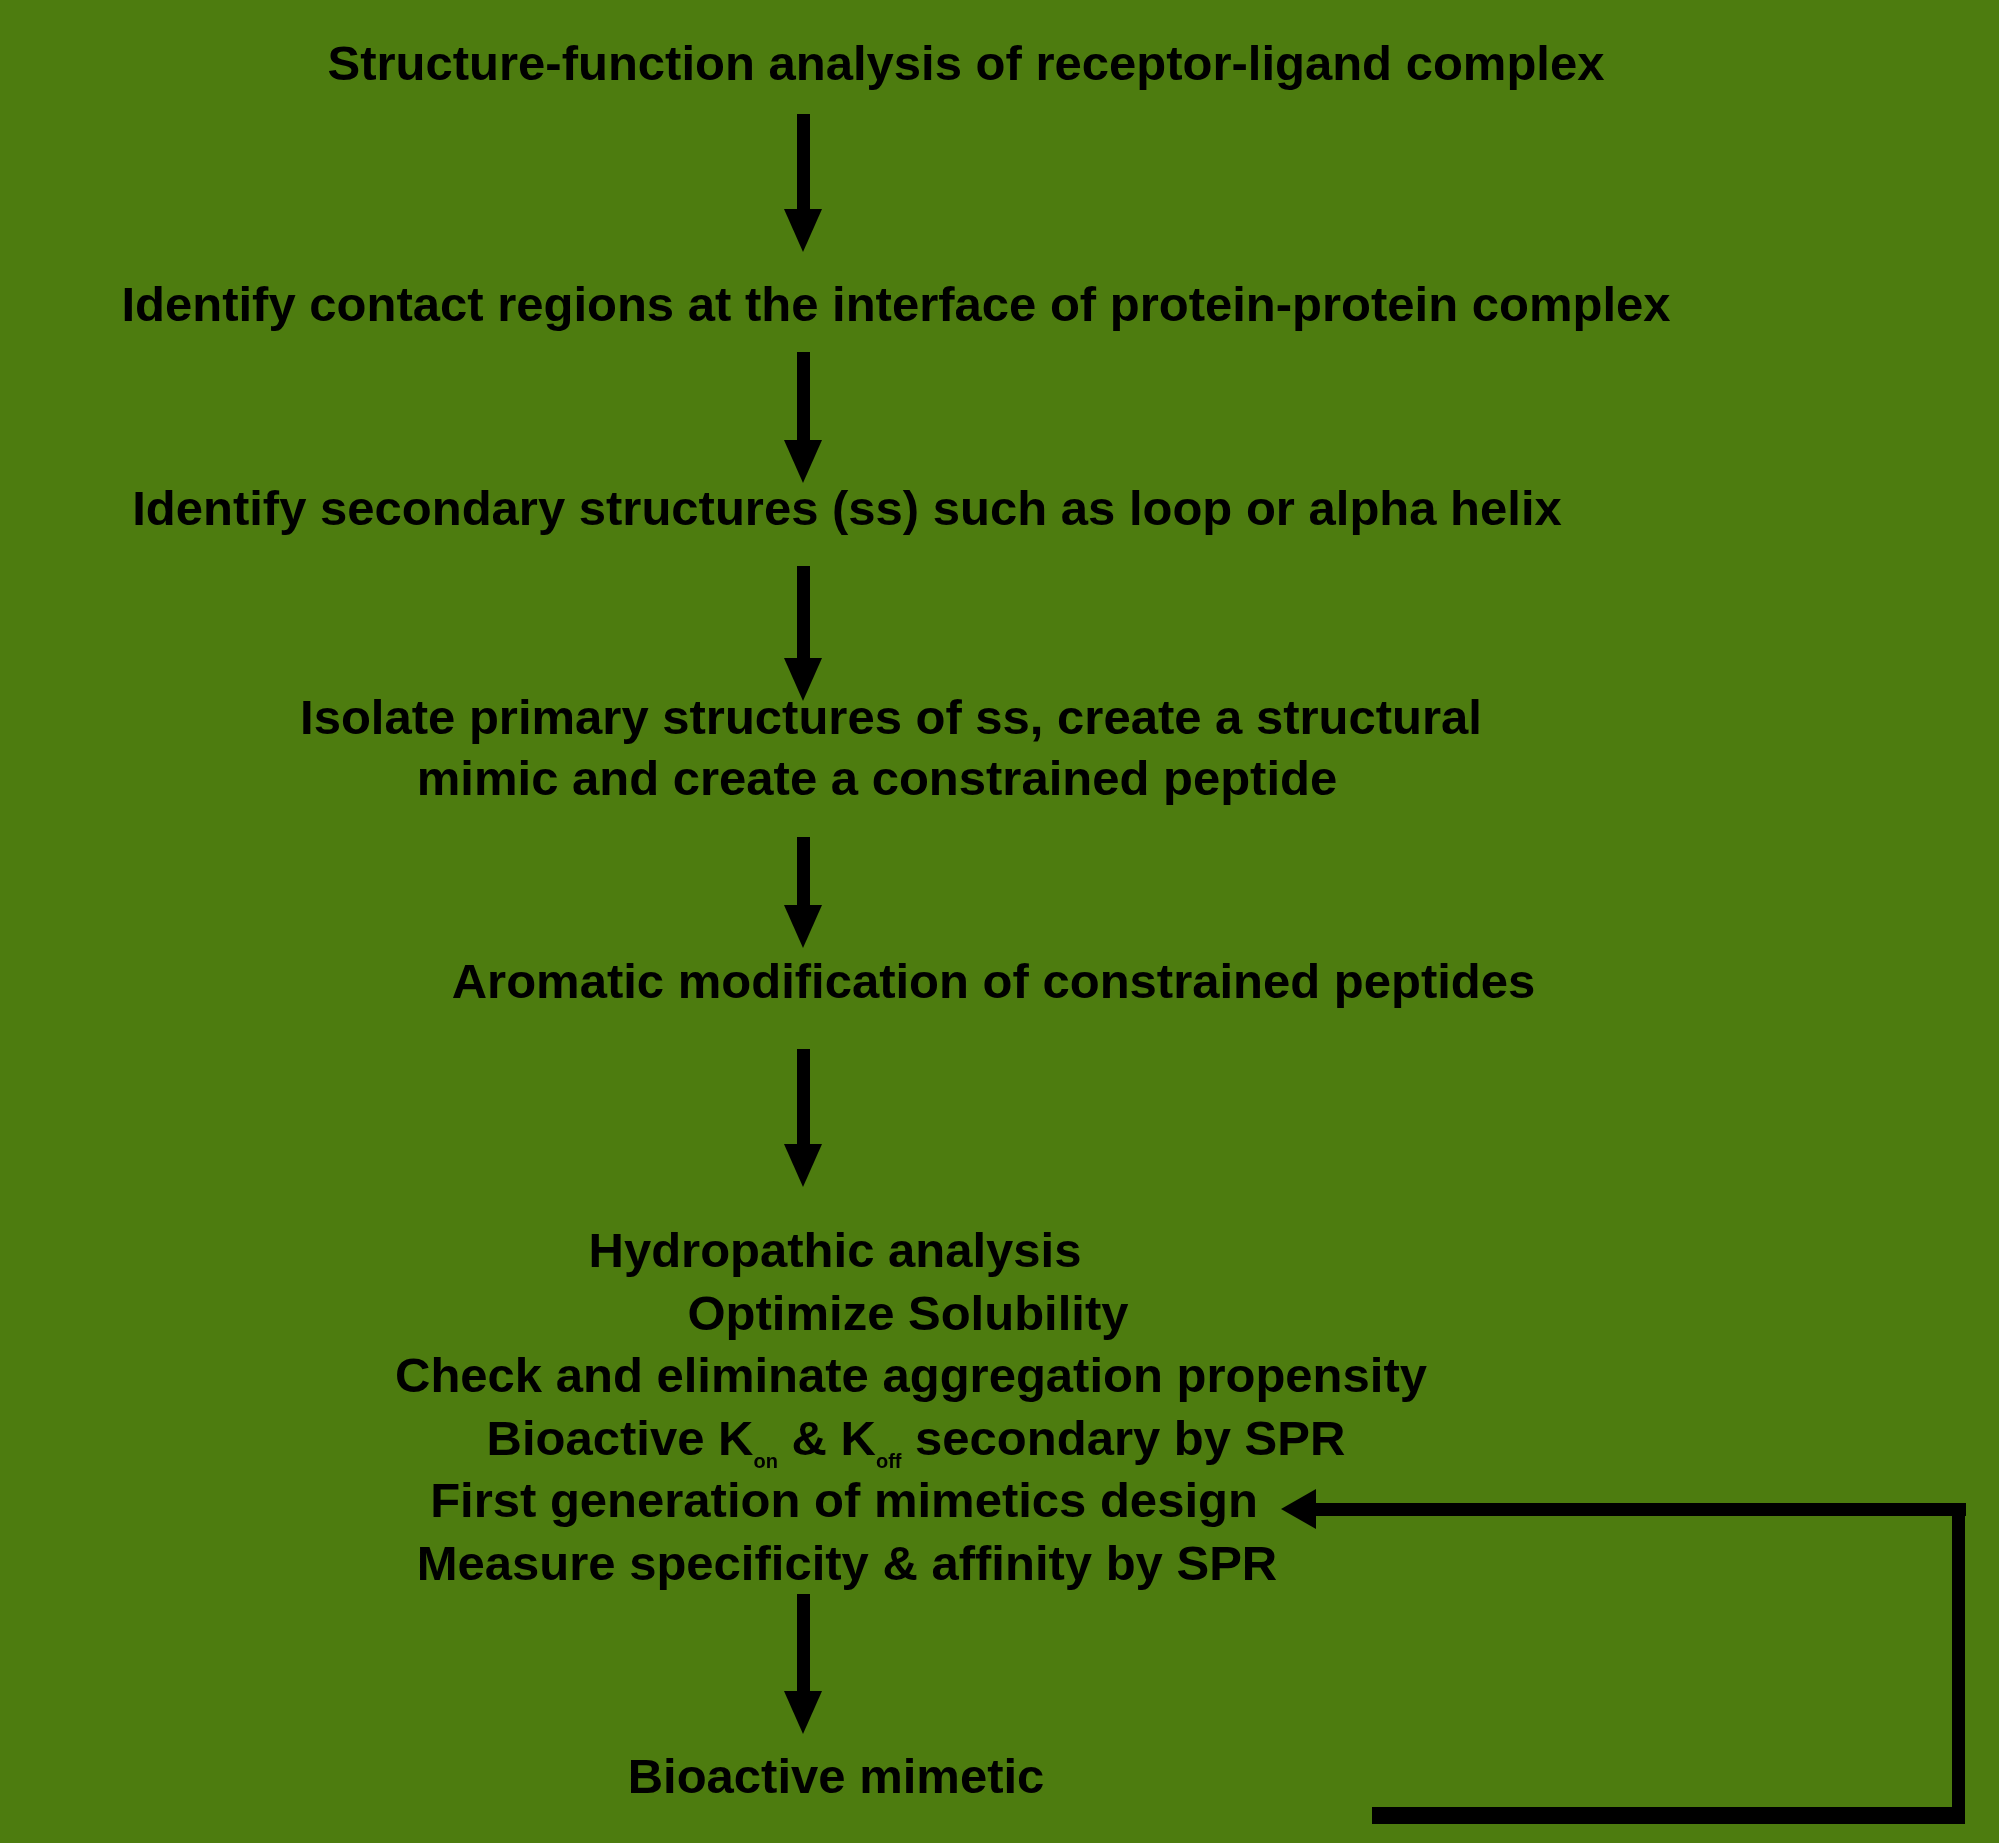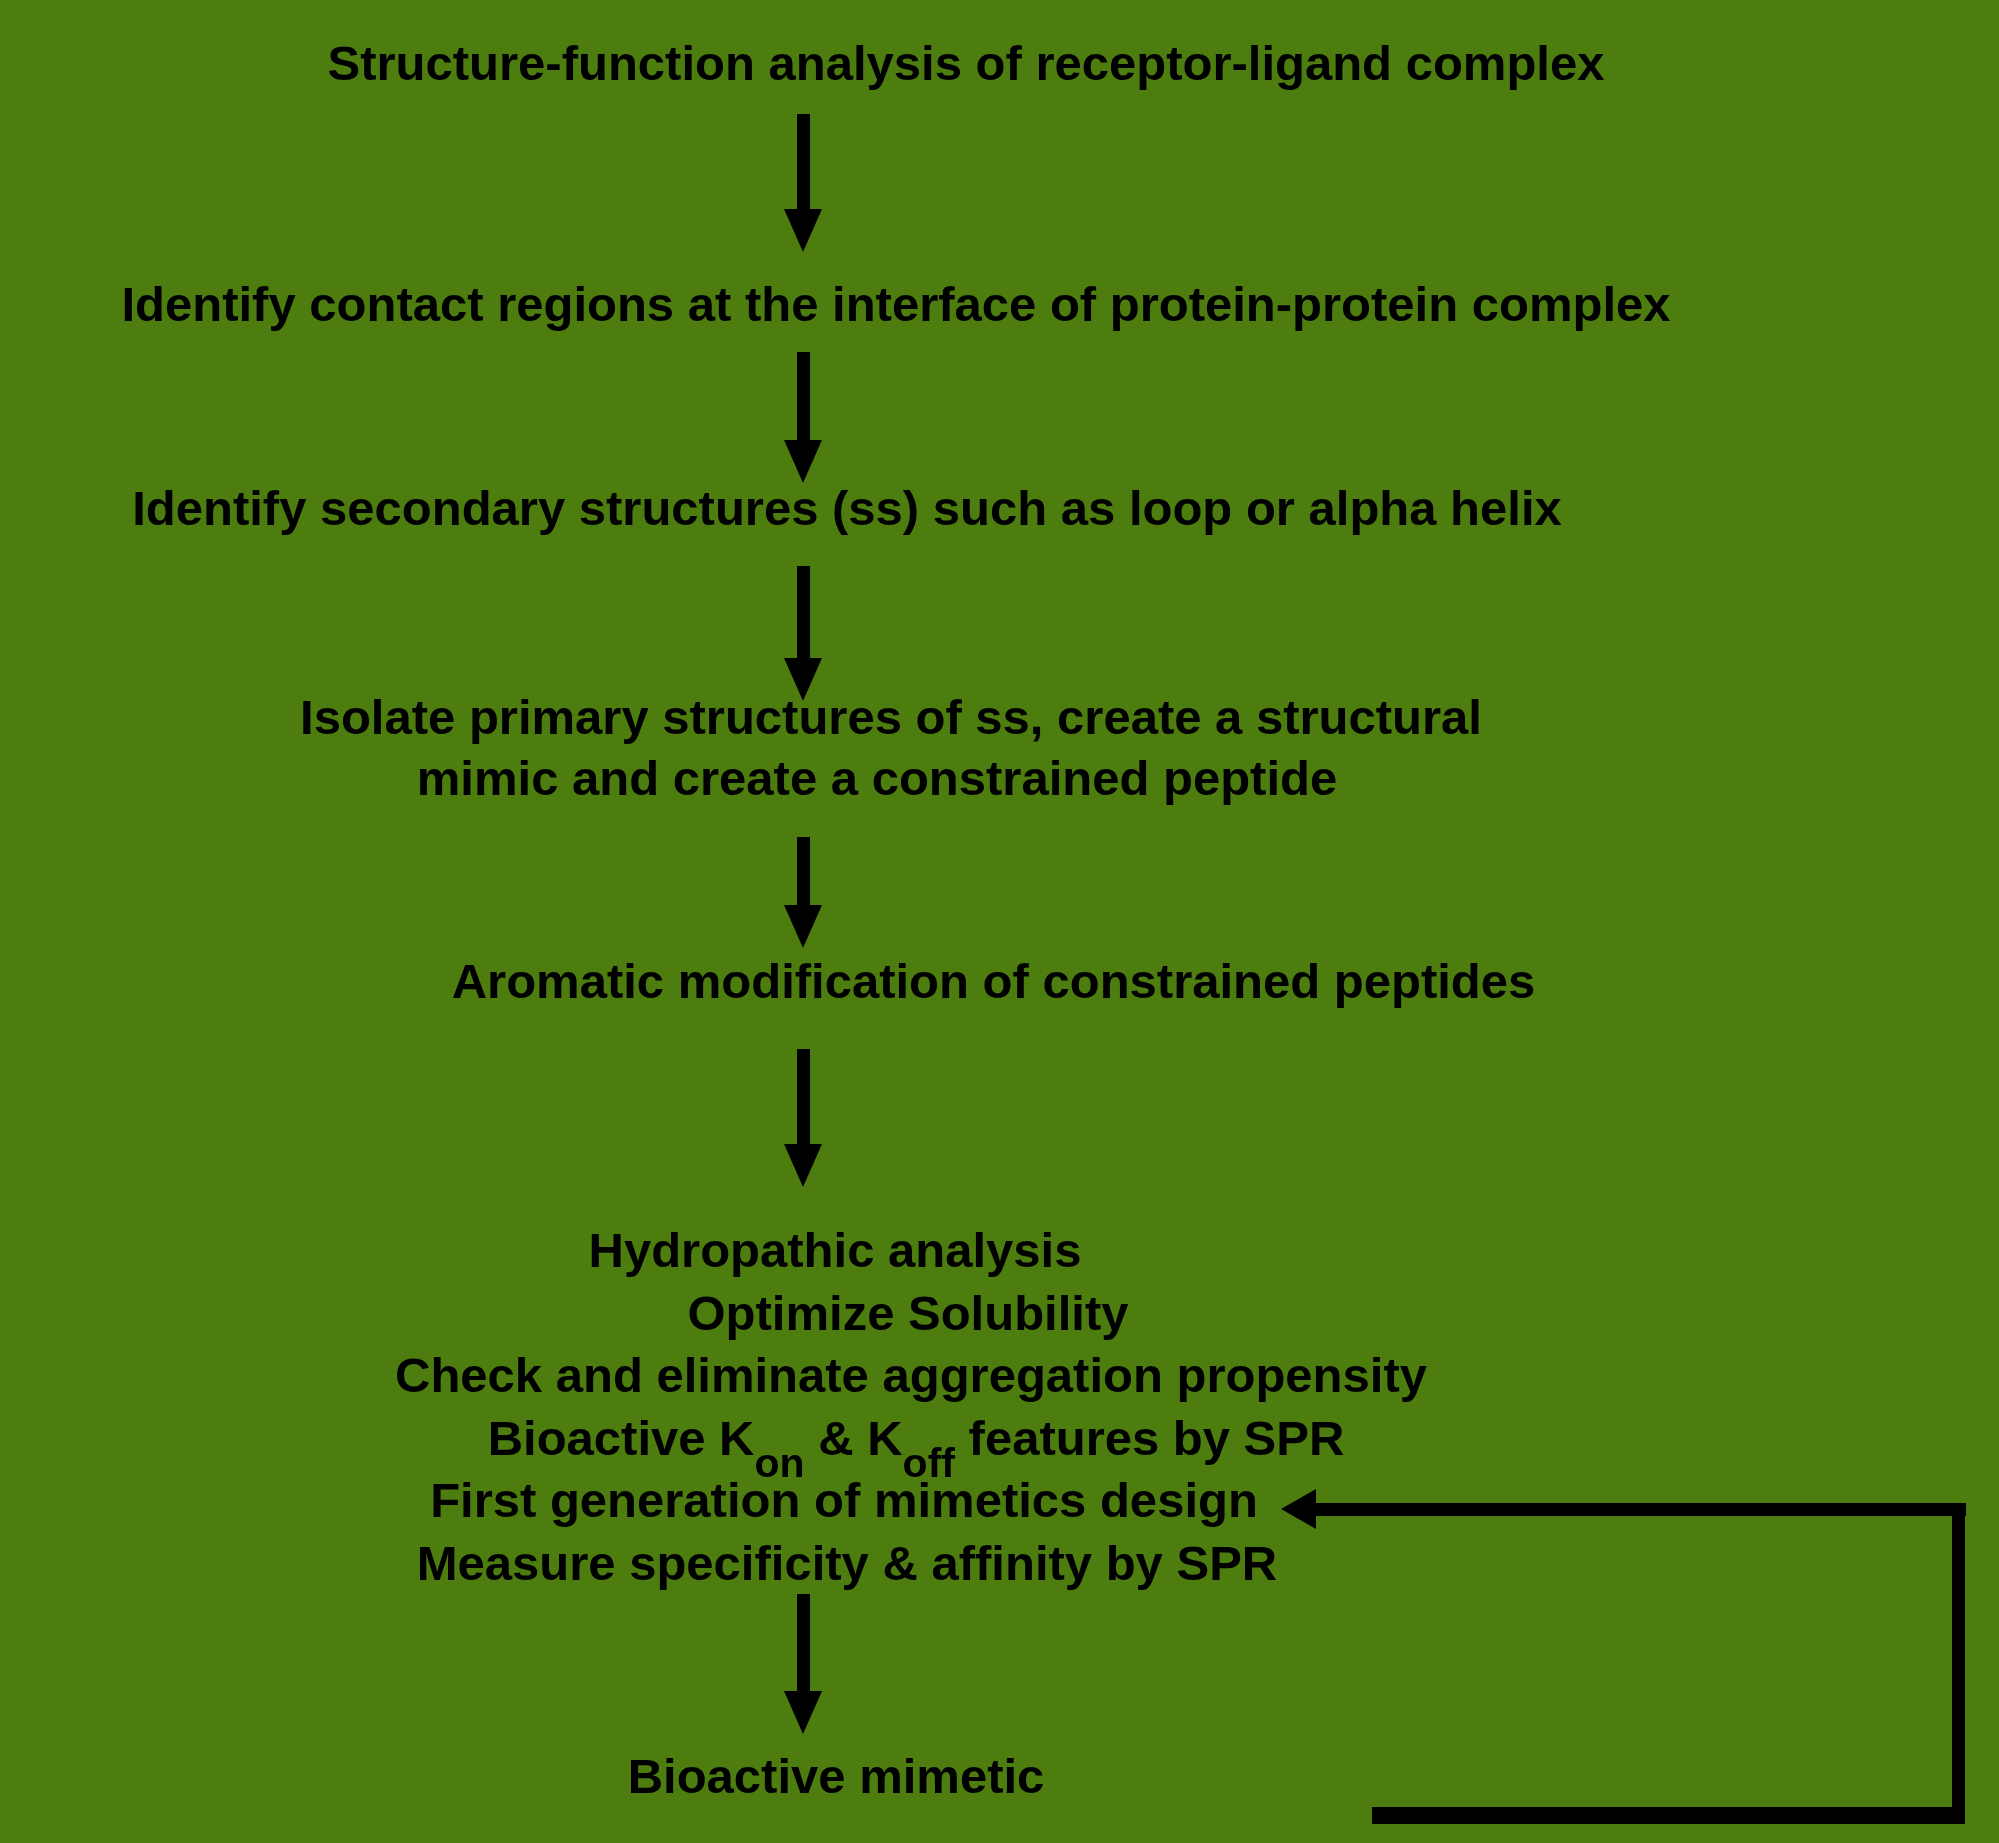--- a/index.html
+++ b/index.html
@@ -37,23 +37,23 @@
   #s5  { top: 952px; transform: translateX(-6.5px);   }
   #b1  { top: 1221px; transform: translateX(-165px); }
   #b2  { top: 1284px; transform: translateX(-92px);  }
   #b3  { top: 1346px; transform: translateX(-89px);  }
   #b4  { top: 1409px; transform: translateX(-84px);  }
   #b5  { top: 1471px; transform: translateX(-156px); }
   #b6  { top: 1534px; transform: translateX(-153px); }
   #s7  { top: 1747px; transform: translateX(-164px); }
 
   .subscript {
-    font-size: 41px;
+    font-size: 20px;
     position: relative;
-    top: 22px;
+    top: 13px;
     letter-spacing: 0;
   }
 
   
   .varrow {
     position: absolute;
     left: 784px;
     width: 39px;
   }
   .varrow .shaft {
@@ -138,21 +138,21 @@
 
   <div class="varrow" id="a5">
     <div class="shaft"></div>
     <div class="head"></div>
   </div>
 
   <div class="tline" id="b1">Hydropathic analysis</div>
   <div class="tline" id="b2">Optimize Solubility</div>
   <div class="tline" id="b3">Check and eliminate aggregation propensity</div>
   <div class="tline" id="b4">
-    <span>Bioactive K</span><span class="subscript">on</span><span> &amp; K</span><span class="subscript">off</span><span> features by SPR</span>
+    <span>Bioactive K</span><span class="subscript">on</span><span> &amp; K</span><span class="subscript">off</span><span> secondary by SPR</span>
   </div>
   <div class="tline" id="b5">First generation of mimetics design</div>
   <div class="tline" id="b6">Measure specificity &amp; affinity by SPR</div>
 
   <div class="varrow" id="a6">
     <div class="shaft"></div>
     <div class="head"></div>
   </div>
 
   <div class="tline" id="s7">Bioactive mimetic</div>

